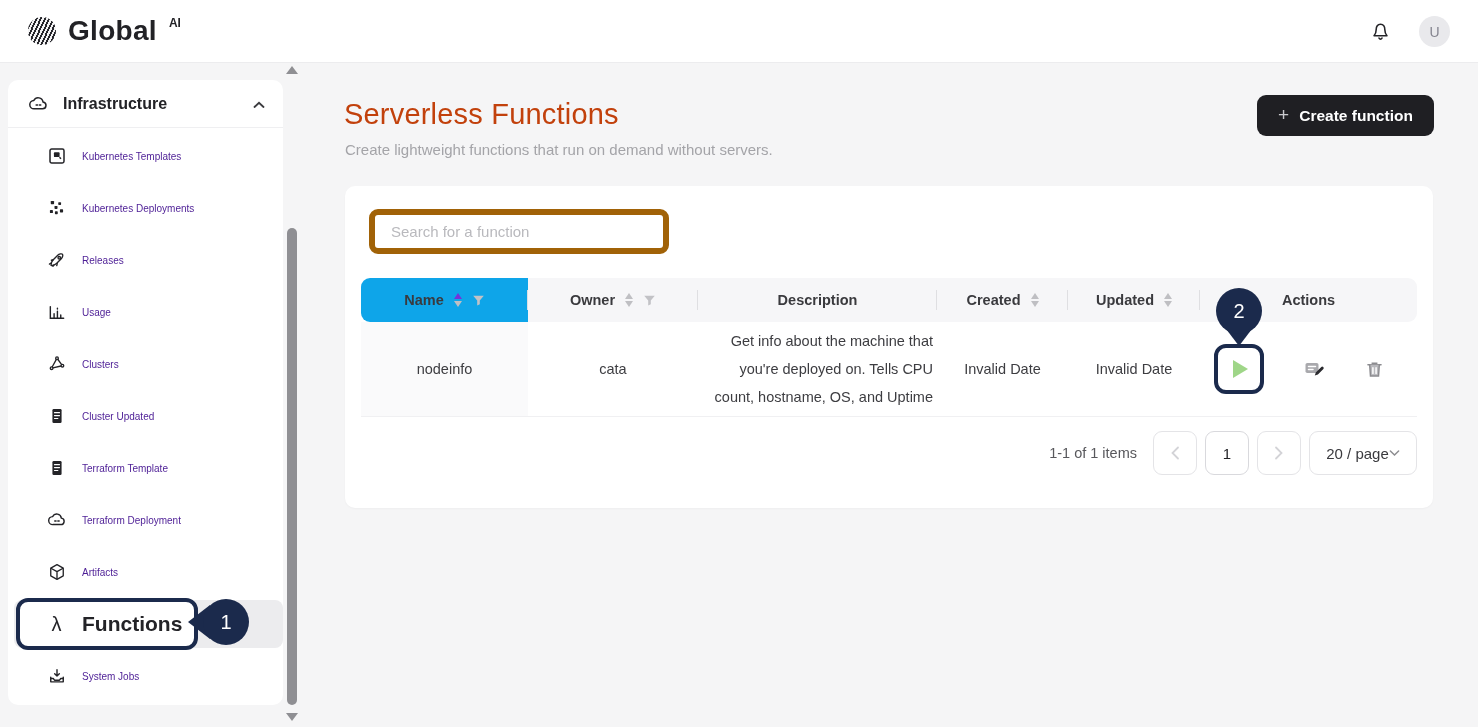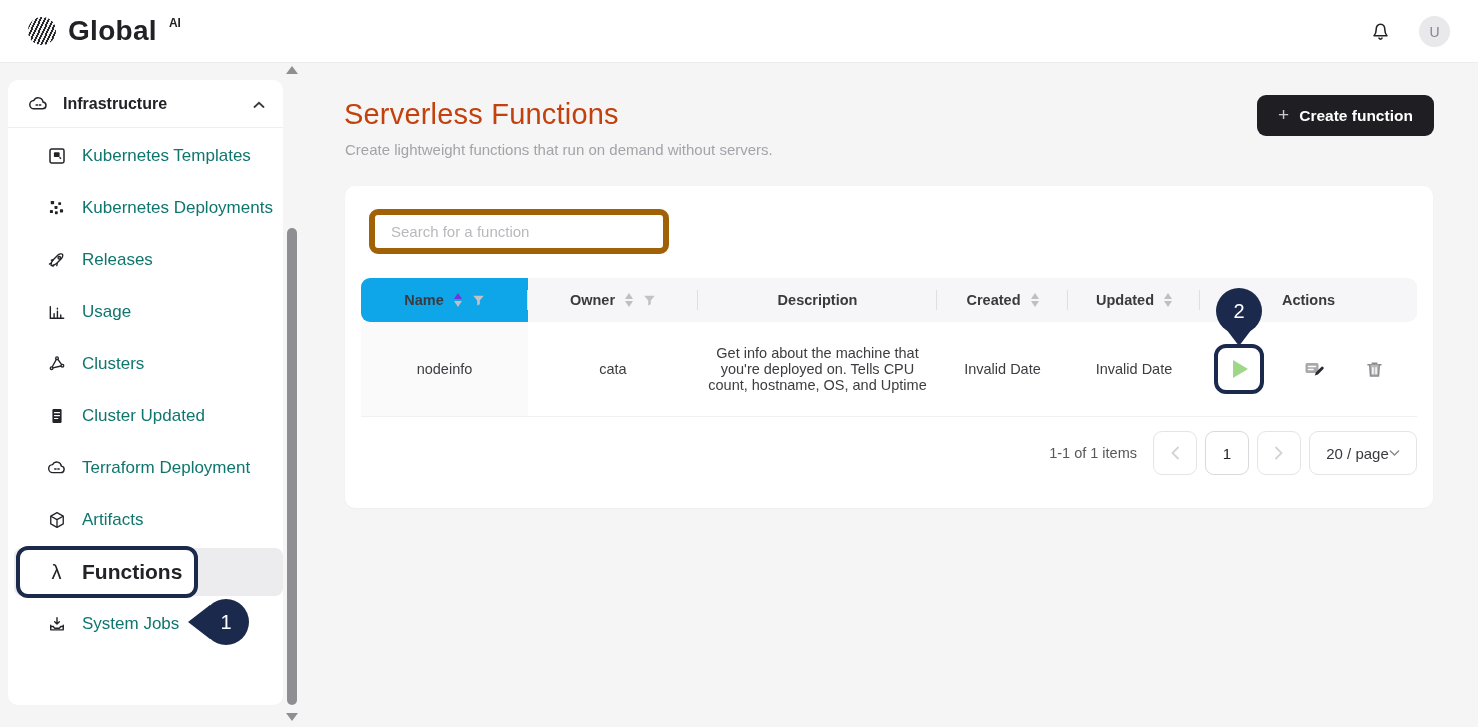--- a/index.html
+++ b/index.html
@@ -19,21 +19,21 @@
   .avatar { width:31px; height:31px; border-radius:50%; background:#e9e9ec; color:#84848f;
     display:flex; align-items:center; justify-content:center; font-size:14px; font-weight:500; cursor:pointer; }
 
   
   .sidebar { position:absolute; left:8px; top:80px; width:275px; height:625px; background:#fff; border-radius:10px; z-index:2; }
   .sb-header { height:47px; display:flex; align-items:center; padding:0 18px 0 20px; gap:14px; cursor:pointer; }
   .sb-header-label { font-size:16px; font-weight:700; color:#232327; flex:1; }
   .sb-divider { height:1px; background:#efeff1; }
   .sb-items { padding-top:2px; }
   .sb-item { position:relative; height:52px; display:flex; align-items:center; padding-left:38px; gap:15px; cursor:pointer; }
-  .sb-item .sb-label { font-size:17px; color:#0f766e; }
+  .sb-item .sb-label { font-size:10px; color:#4c1d95; }
   .sb-icon { width:21px; height:21px; flex:0 0 21px; display:flex; align-items:center; justify-content:center; }
   .lambda-glyph { font-size:20px; font-weight:500; color:#232327; line-height:1; }
   
   .sb-item.active { padding-left:0; }
   .active-pill { position:absolute; left:6px; right:0px; top:2px; height:48px; background:#ececee; border-radius:8px; }
   .active-btn { position:absolute; left:8px; top:0; width:182px; height:52px; background:#fff;
     border:4px solid #1b2a4c; border-radius:12px; display:flex; align-items:center; padding-left:26px; gap:15px; }
   .active-btn .sb-label { color:#232327; font-weight:700; font-size:21px; }
 
   
@@ -68,21 +68,21 @@
   .th:first-child { border-radius:9px 0 0 9px; }
   .th:last-child { border-radius:0 9px 9px 0; }
   .th:not(:last-child)::after { content:""; position:absolute; right:0; top:12px; width:1px; height:20px; background:#dfdfe2; }
   .sorters { display:flex; flex-direction:column; gap:2px; cursor:pointer; }
   .caret-up { width:0; height:0; border-left:4.5px solid transparent; border-right:4.5px solid transparent; border-bottom:6px solid #bfbfc3; }
   .caret-up.on { border-bottom-color:#7633d9; }
   .caret-down { width:0; height:0; border-left:4.5px solid transparent; border-right:4.5px solid transparent; border-top:6px solid #bfbfc3; }
   .filter-ic { cursor:pointer; display:flex; }
   .t-body-row { height:95px; border-bottom:1px solid #f0f0f2; font-size:14.5px; color:#3d3d41; }
   .td-name { background:#fafafb; }
-  .td-desc { text-align:center; line-height:16px; padding:0 4px; }
+  .td-desc { text-align:right; line-height:28px; padding:0 4px; }
   .actions-cell { gap:38px; padding-left:14px; justify-content:flex-start; }
   .play-box { width:50px; height:50px; background:#fff; border:4px solid #1b2a4c; border-radius:12px;
     display:flex; align-items:center; justify-content:center; cursor:pointer; }
   .play-tri { width:0; height:0; border-top:9px solid transparent; border-bottom:9px solid transparent; border-left:15px solid #9fd688; margin-left:3px; }
   .icon-btn { background:none; border:none; cursor:pointer; display:flex; align-items:center; justify-content:center; padding:0; }
 
   
   .pagination { position:absolute; right:16px; top:245px; height:44px; display:flex; align-items:center; gap:8px; }
   .pg-summary { font-size:14.5px; color:#58585c; margin-right:8px; }
   .pg-btn { width:44px; height:44px; background:#fff; border:1px solid #e4e4e7; border-radius:9px;
@@ -201,20 +201,29 @@
       <div class="sb-item">
         <span class="sb-icon">
           <svg viewBox="0 0 24 24" width="20" height="20">
               <rect x="6.5" y="3.5" width="11" height="17" rx="1.5" fill="#232327"></rect>
               <path d="M9 8h6M9 11.5h6M9 15h4" stroke="#fff" stroke-width="1.4" stroke-linecap="round"></path>
             </svg>
         </span>
         <span class="sb-label">Cluster Updated</span>
       </div>
 
+      <div class="sb-item">
+        <span class="sb-icon">
+          <svg viewBox="0 0 24 24" width="20" height="20">
+              <rect x="6.5" y="3.5" width="11" height="17" rx="1.5" fill="#232327"></rect>
+              <path d="M9 8h6M9 11.5h6M9 15h4" stroke="#fff" stroke-width="1.4" stroke-linecap="round"></path>
+            </svg>
+        </span>
+        <span class="sb-label">Terraform Template</span>
+      </div>
 
       <div class="sb-item">
         <span class="sb-icon">
           <svg viewBox="0 0 24 24" width="20" height="20" fill="none" stroke="#232327" stroke-width="1.7" stroke-linecap="round" stroke-linejoin="round">
               <path d="M7 17.5h9.6a3.9 3.9 0 0 0 .6-7.76A5.6 5.6 0 0 0 6.7 7.9 4.3 4.3 0 0 0 7 17.5z"></path>
               <path d="M9.3 13.2h1.6M13 13.2h1.6"></path>
             </svg>
         </span>
         <span class="sb-label">Terraform Deployment</span>
       </div>

